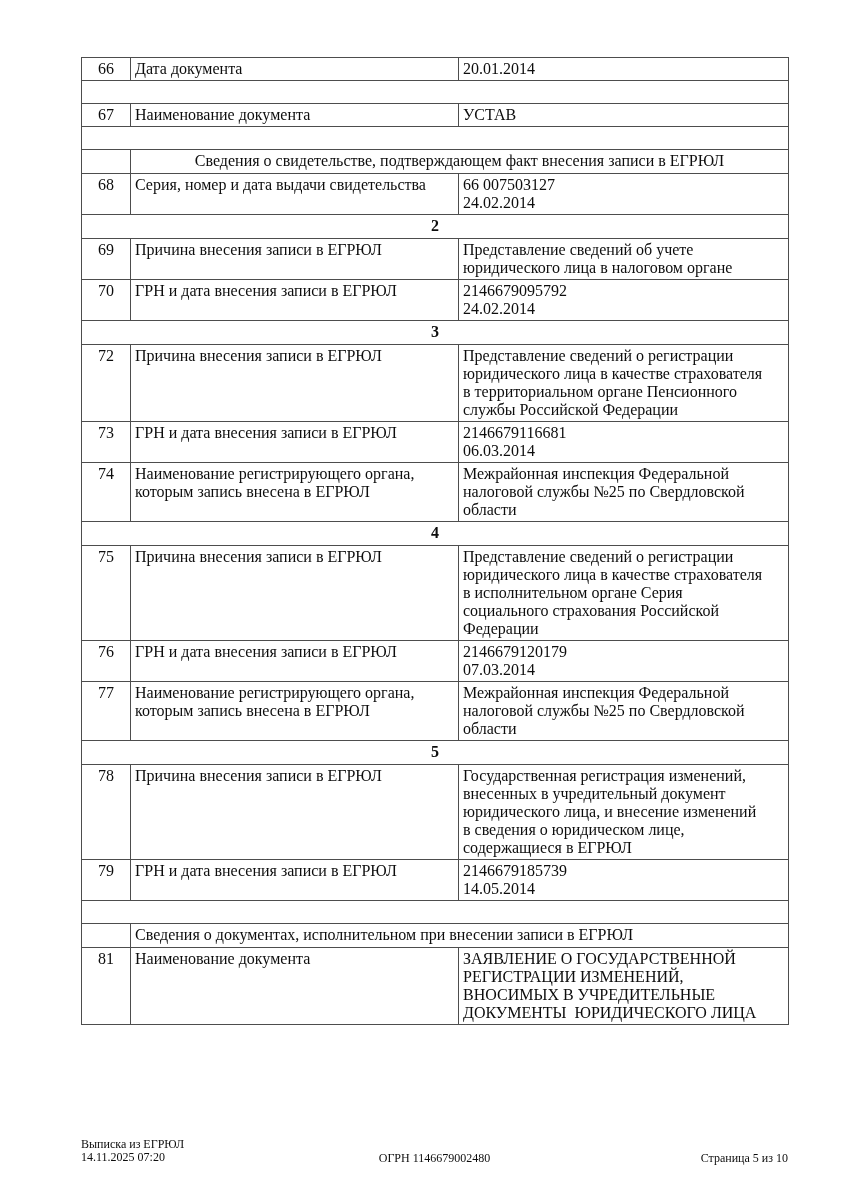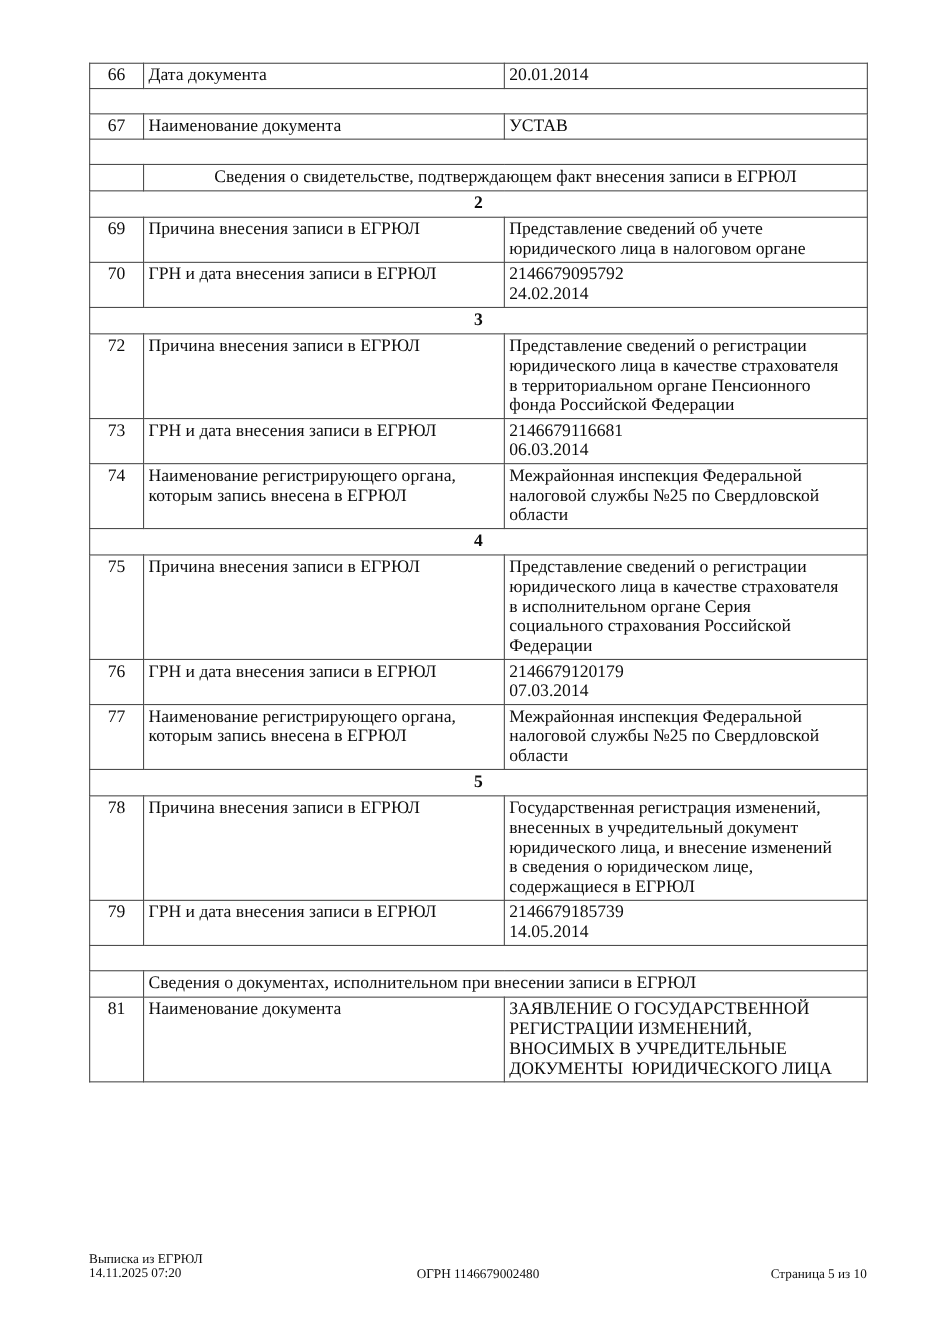--- a/index.html
+++ b/index.html
@@ -77,20 +77,30 @@
           </td>
         </tr>
         <tr>
           <td colspan="3" class="spacer"></td>
         </tr>
         <tr>
           <td class="num"></td>
           <td colspan="2" class="subheader center">Сведения о свидетельстве, подтверждающем факт внесения записи в ЕГРЮЛ</td>
         </tr>
         <tr>
+          <td class="num">68</td>
+          <td class="label">
+            <div class="line">Серия, номер и дата выдачи свидетельства</div>
+          </td>
+          <td class="value">
+            <div class="line">66 007503127</div>
+            <div class="line">24.02.2014</div>
+          </td>
+        </tr>
+        <tr>
           <td colspan="3" class="section">2</td>
         </tr>
         <tr>
           <td class="num">69</td>
           <td class="label">
             <div class="line">Причина внесения записи в ЕГРЮЛ</div>
           </td>
           <td class="value">
             <div class="line">Представление сведений об учете</div>
             <div class="line">юридического лица в налоговом органе</div>
@@ -111,21 +121,21 @@
         </tr>
         <tr>
           <td class="num">72</td>
           <td class="label">
             <div class="line">Причина внесения записи в ЕГРЮЛ</div>
           </td>
           <td class="value">
             <div class="line">Представление сведений о регистрации</div>
             <div class="line">юридического лица в качестве страхователя</div>
             <div class="line">в территориальном органе Пенсионного</div>
-            <div class="line">фонда Российской Федерации</div>
+            <div class="line">службы Российской Федерации</div>
           </td>
         </tr>
         <tr>
           <td class="num">73</td>
           <td class="label">
             <div class="line">ГРН и дата внесения записи в ЕГРЮЛ</div>
           </td>
           <td class="value">
             <div class="line">2146679116681</div>
             <div class="line">06.03.2014</div>

